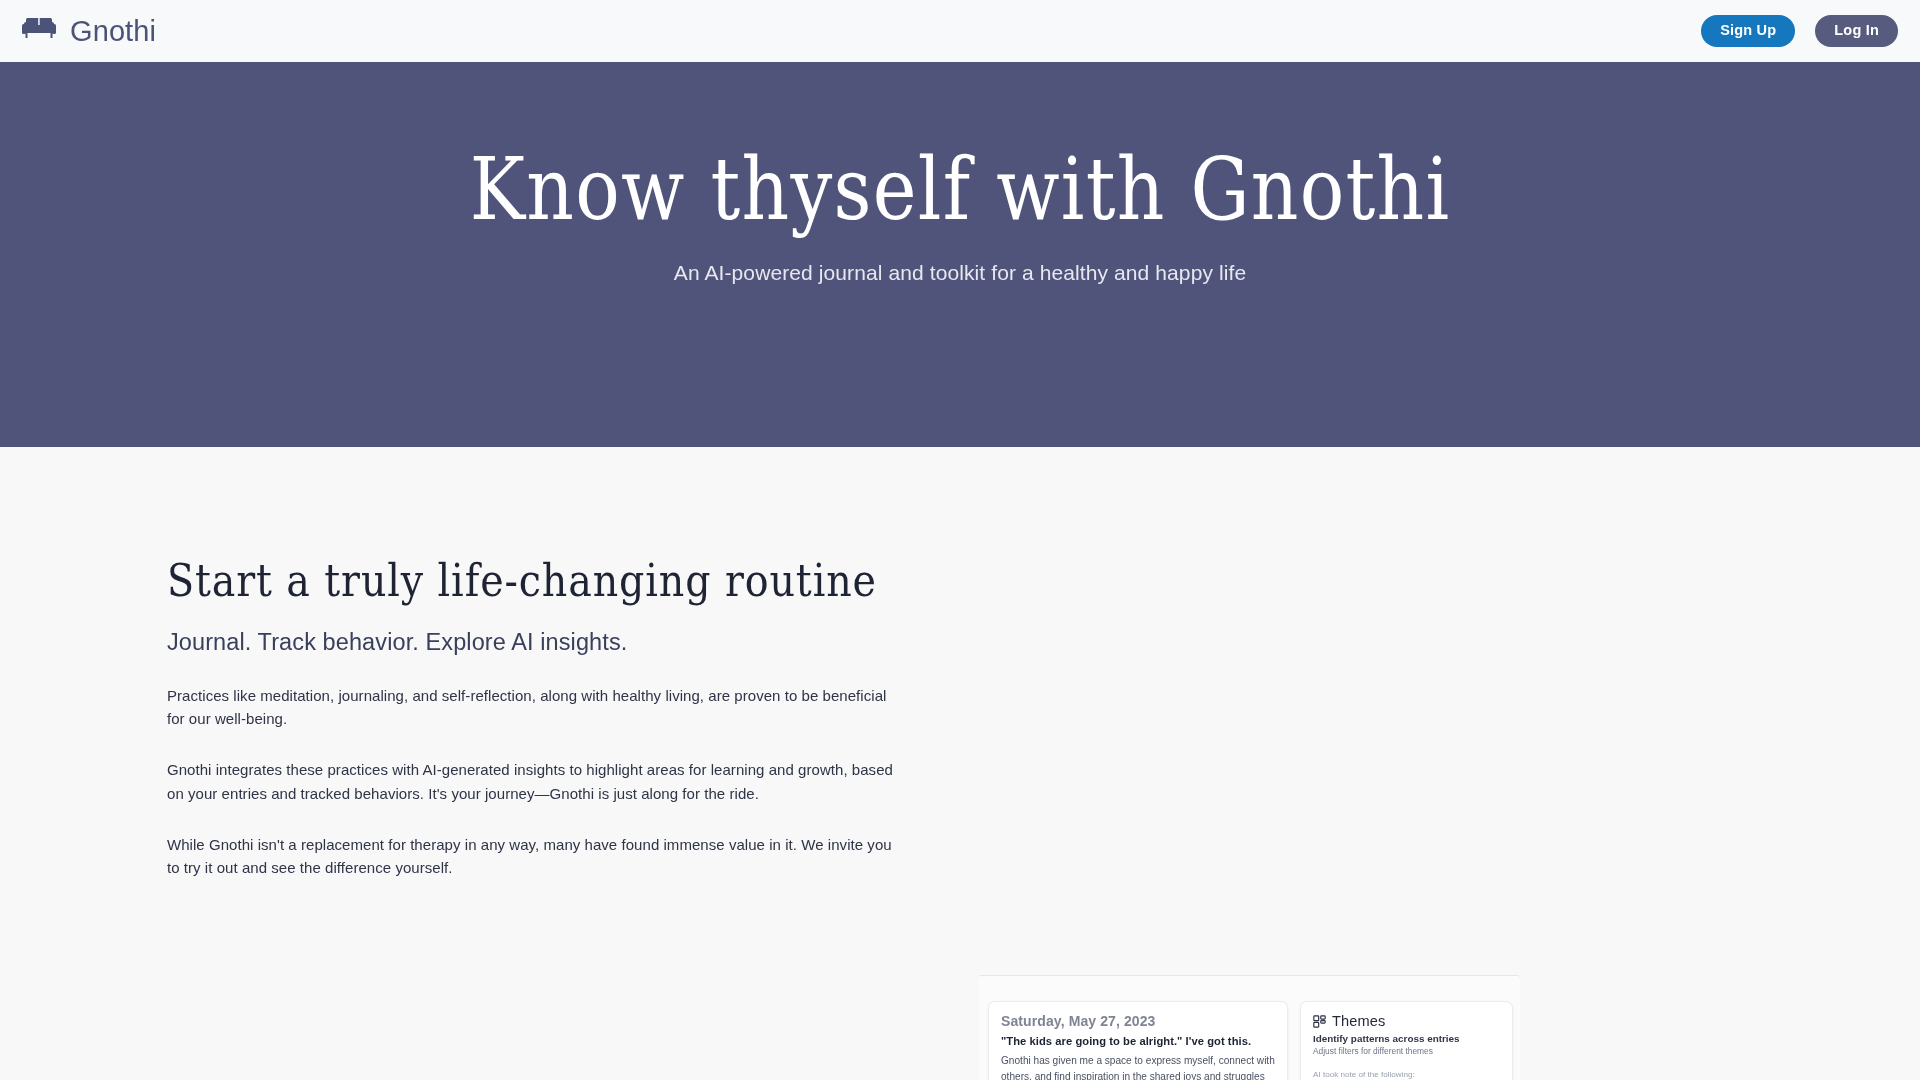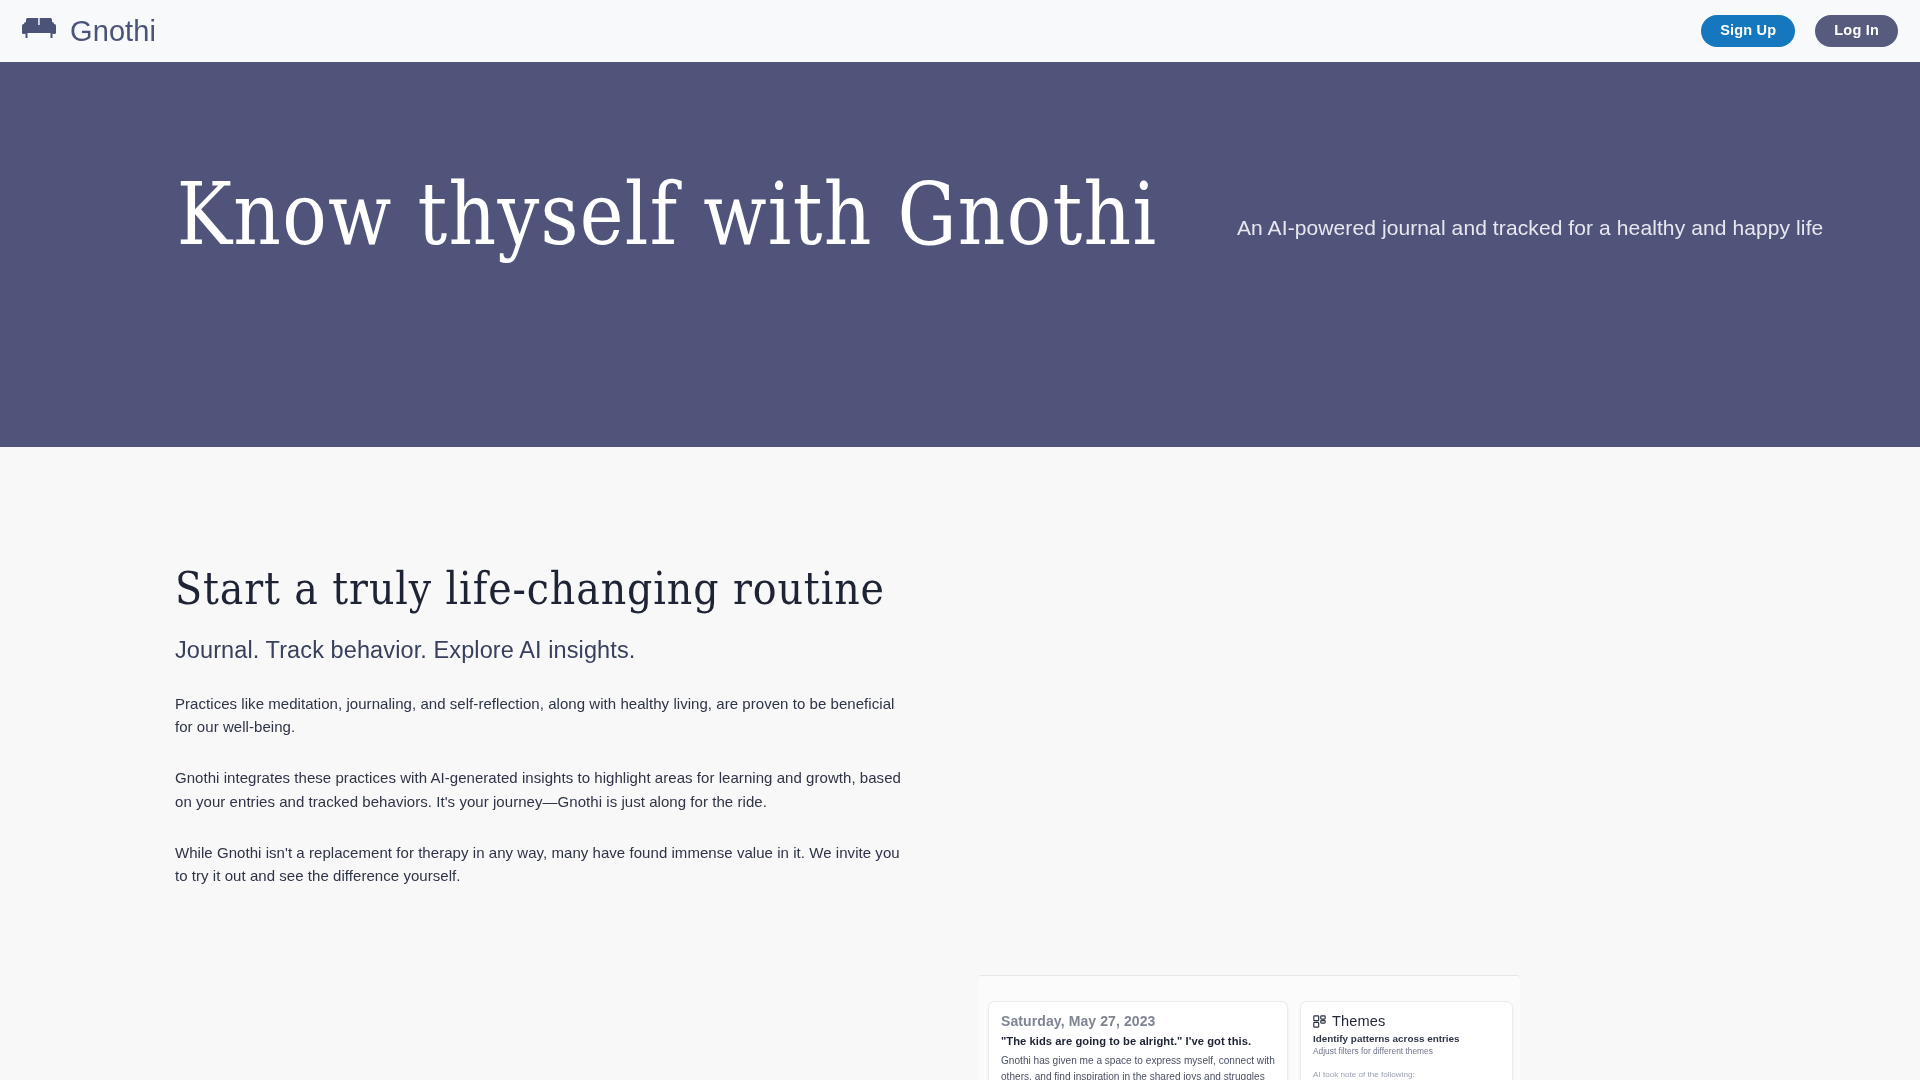--- a/index.html
+++ b/index.html
@@ -69,21 +69,21 @@
   }
 
   .btn-signup { background: #1577bd; }
   .btn-login  { background: #575c7e; }
 
   
   .hero {
     height: 385px;
     background: #50547a;
     display: flex;
-    flex-direction: row;
+    flex-direction: column;
     align-items: center;
     justify-content: center;
     padding-bottom: 80px;
   }
 
   .hero-title {
     font-family: "DejaVu Serif", serif;
     font-weight: 400;
     font-size: 86px;
     color: #ffffff;
@@ -100,21 +100,21 @@
     font-weight: 400;
     letter-spacing: 0.1px;
     text-align: center;
   }
 
   
   .main {
     background: #f8f8f9;
     height: 633px;
     display: flex;
-    padding: 16px;
+    padding: 8px;
     position: relative;
   }
 
   .left-col {
     width: 900px;
     padding: 100px 0 0 159px;
   }
 
   .sec-title {
     font-family: "DejaVu Serif", serif;
@@ -259,21 +259,21 @@
     <span class="brand-name">Gnothi</span>
   </div>
   <div class="nav-actions">
     <button class="btn btn-signup">Sign Up</button>
     <button class="btn btn-login">Log In</button>
   </div>
 </div>
 
 <div class="hero">
   <h1 class="hero-title">Know thyself with Gnothi</h1>
-  <p class="hero-sub">An AI-powered journal and tracked for a healthy and happy life</p>
+  <p class="hero-sub">An AI-powered journal and toolkit for a healthy and happy life</p>
 </div>
 
 <div class="main">
 
   <div class="left-col">
     <h2 class="sec-title">Start a truly life-changing routine</h2>
     <p class="sec-sub">Journal. Track behavior. Explore AI insights.</p>
     <p class="body-p">Practices like meditation, journaling, and self-reflection, along with healthy living, are proven to be beneficial for our well-being.</p>
     <p class="body-p">Gnothi integrates these practices with AI-generated insights to highlight areas for learning and growth, based on your entries and tracked behaviors. It's your journey—Gnothi is just along for the ride.</p>
     <p class="body-p">While Gnothi isn't a replacement for therapy in any way, many have found immense value in it. We invite you to try it out and see the difference yourself.</p>

